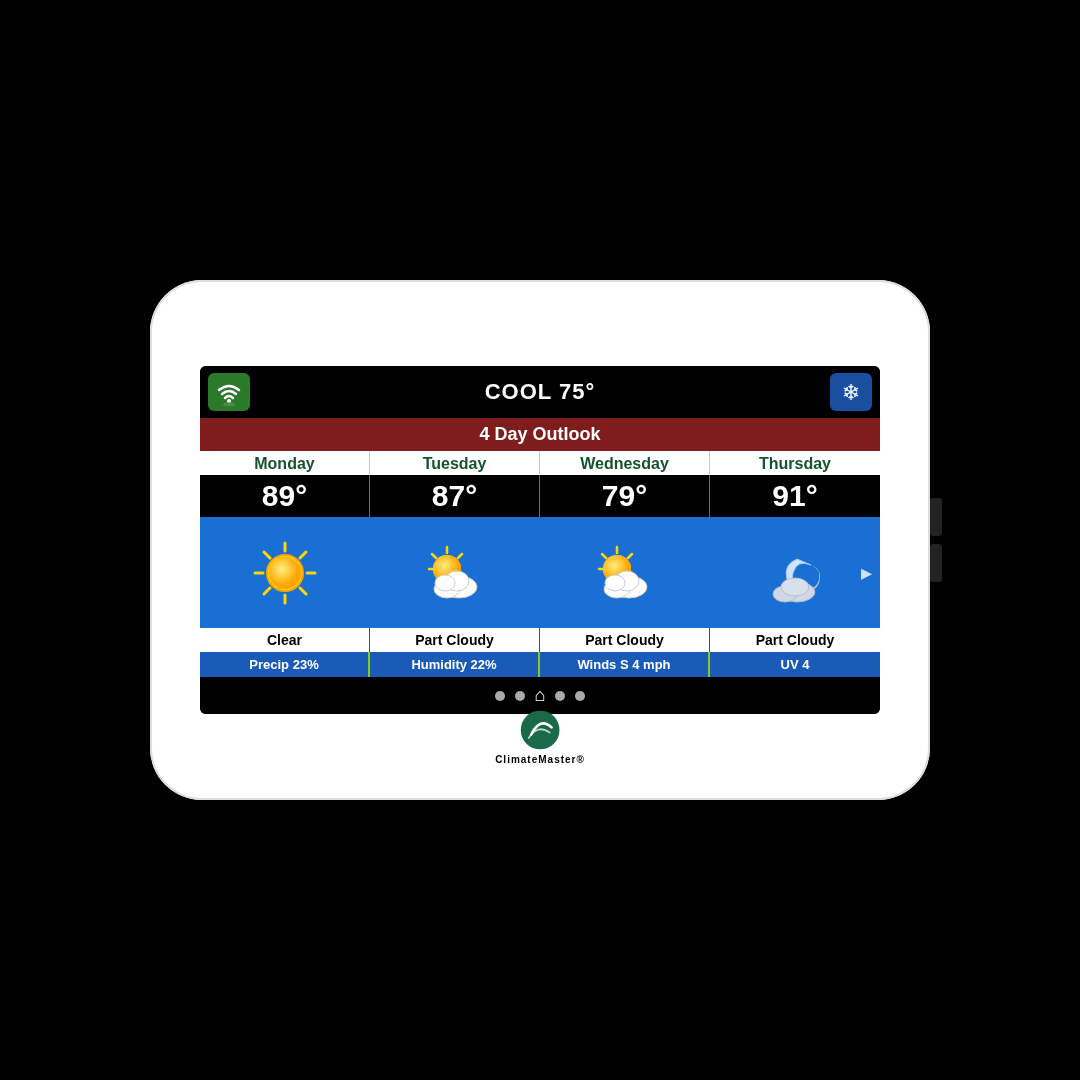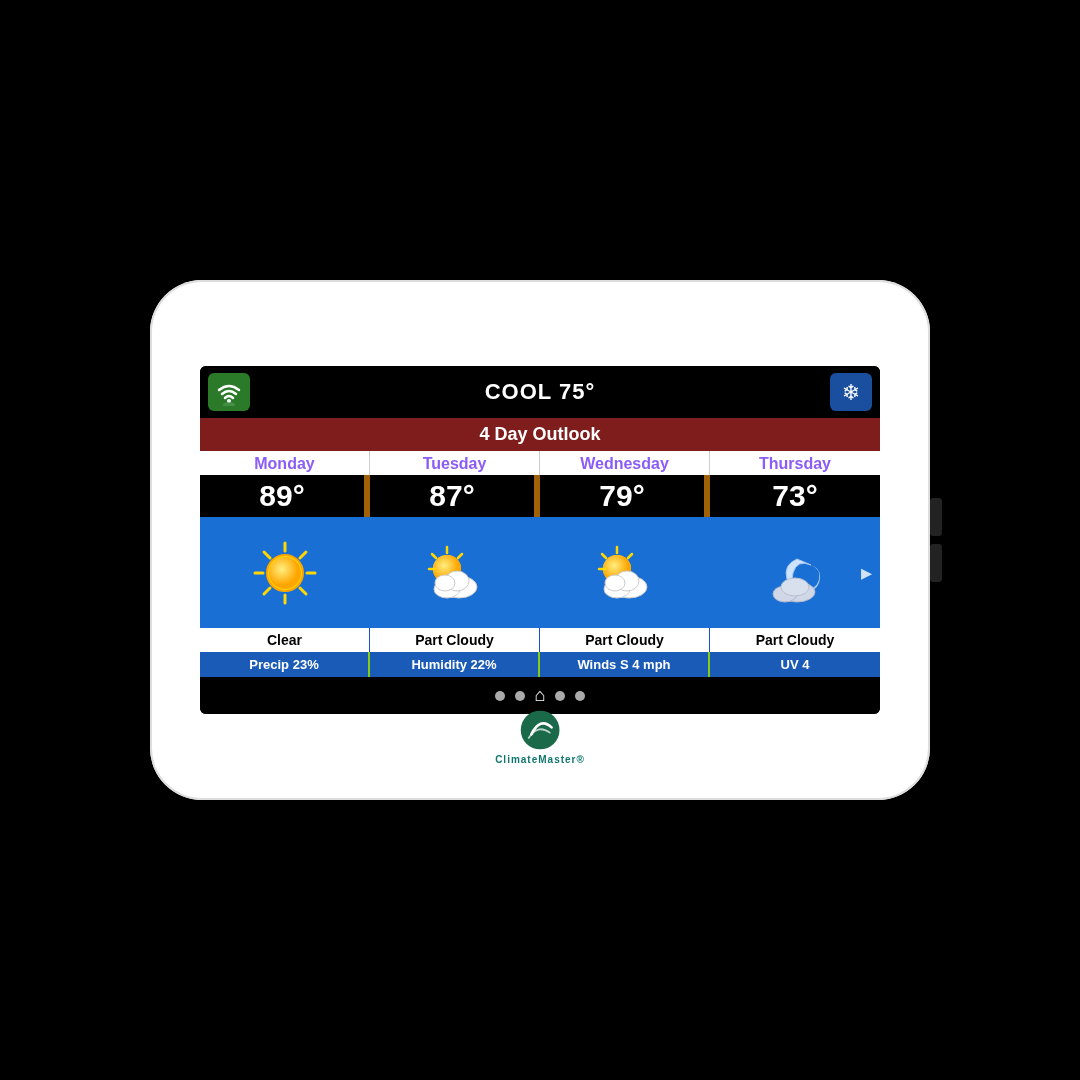--- a/index.html
+++ b/index.html
@@ -107,40 +107,40 @@
     .days-row {
       background: #fff;
       display: grid;
       grid-template-columns: repeat(4, 1fr);
       flex-shrink: 0;
     }
     .day-name {
       text-align: center;
       font-size: 16px;
       font-weight: bold;
-      color: #8b5cf6;
+      color: #14532d;
       padding: 4px 0 2px;
       border-right: 1px solid #ccc;
     }
     .day-name:last-child { border-right: none; }
 
     
     .temps-row {
       background: #000;
       display: grid;
       grid-template-columns: repeat(4, 1fr);
       flex-shrink: 0;
     }
     .temp-val {
       text-align: center;
       color: #fff;
       font-size: 30px;
       font-weight: bold;
       padding: 4px 0;
-      border-right: 6px solid #a16207;
+      border-right: 1px solid #a16207;
     }
     .temp-val:last-child { border-right: none; }
 
     
     .icons-row {
       background: #1a6fd4;
       display: grid;
       grid-template-columns: repeat(4, 1fr);
       flex: 1;
       position: relative;
@@ -230,21 +230,21 @@
       align-items: center;
       gap: 2px;
     }
     .brand-logo {
       width: 44px;
       height: 44px;
     }
     .brand-name {
       font-size: 15px;
       font-weight: bold;
-      color: #0f766e;
+      color: #000000;
       letter-spacing: 1px;
       white-space: nowrap;
     }
     .brand-name span {
       font-size: 10px;
       vertical-align: super;
     }
   </style>
 </head>
 <body>
@@ -283,21 +283,21 @@
       <div class="day-name">Monday</div>
       <div class="day-name">Tuesday</div>
       <div class="day-name">Wednesday</div>
       <div class="day-name">Thursday</div>
     </div>
 
     <div class="temps-row">
       <div class="temp-val">89°</div>
       <div class="temp-val">87°</div>
       <div class="temp-val">79°</div>
-      <div class="temp-val">73°</div>
+      <div class="temp-val">91°</div>
     </div>
 
     <div class="icons-row">
 
       <div class="weather-icon-cell">
         <svg width="72" height="72" viewBox="0 0 72 72">
 
           <circle cx="36" cy="36" r="18" fill="#FFD700" stroke="#FFA500" stroke-width="2"></circle>
           <g stroke="#FFD700" stroke-width="3" stroke-linecap="round">
             <line x1="36" y1="6" x2="36" y2="14"></line>

